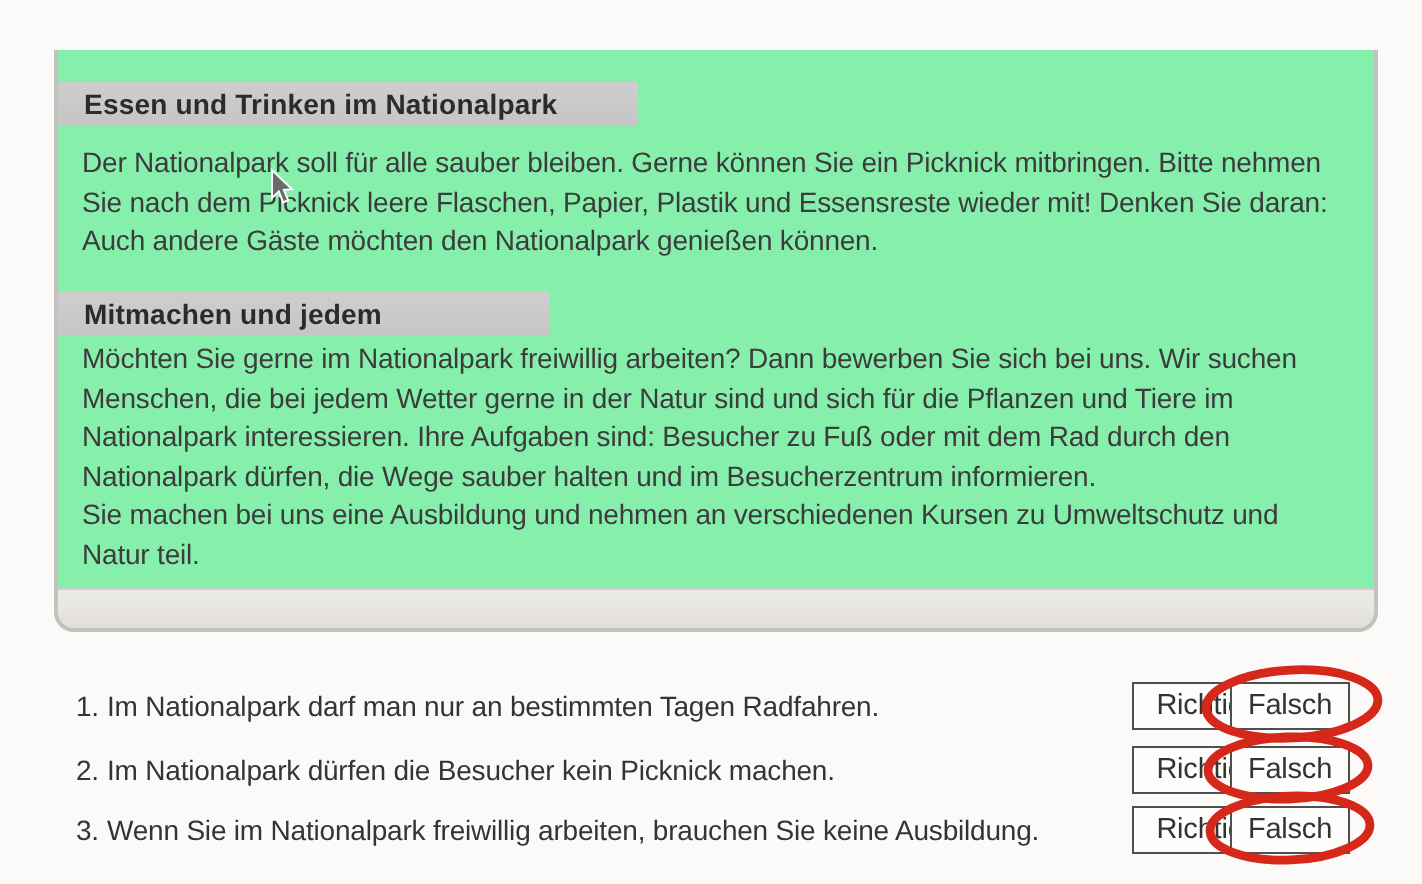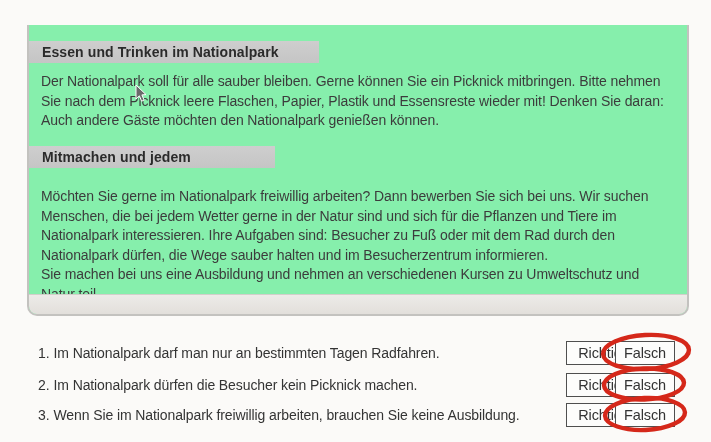--- a/index.html
+++ b/index.html
@@ -61,21 +61,21 @@
     position: absolute;
     left: 12px;
     right: 4px;
     font-size: 14px;
     line-height: 19.5px;
     letter-spacing: -0.1px;
     color: #3c3c3c;
     white-space: nowrap;
   }
   .paragraph.first  { top: 47px; }
-  .paragraph.second { top: 162px; }
+  .paragraph.second { top: 145px; }
   .text-line { height: 19.5px; }
 
   
   .mouse-cursor {
     position: absolute;
     left: 134px;
     top: 84px;
     width: 14px;
     height: 20px;
     z-index: 30;

